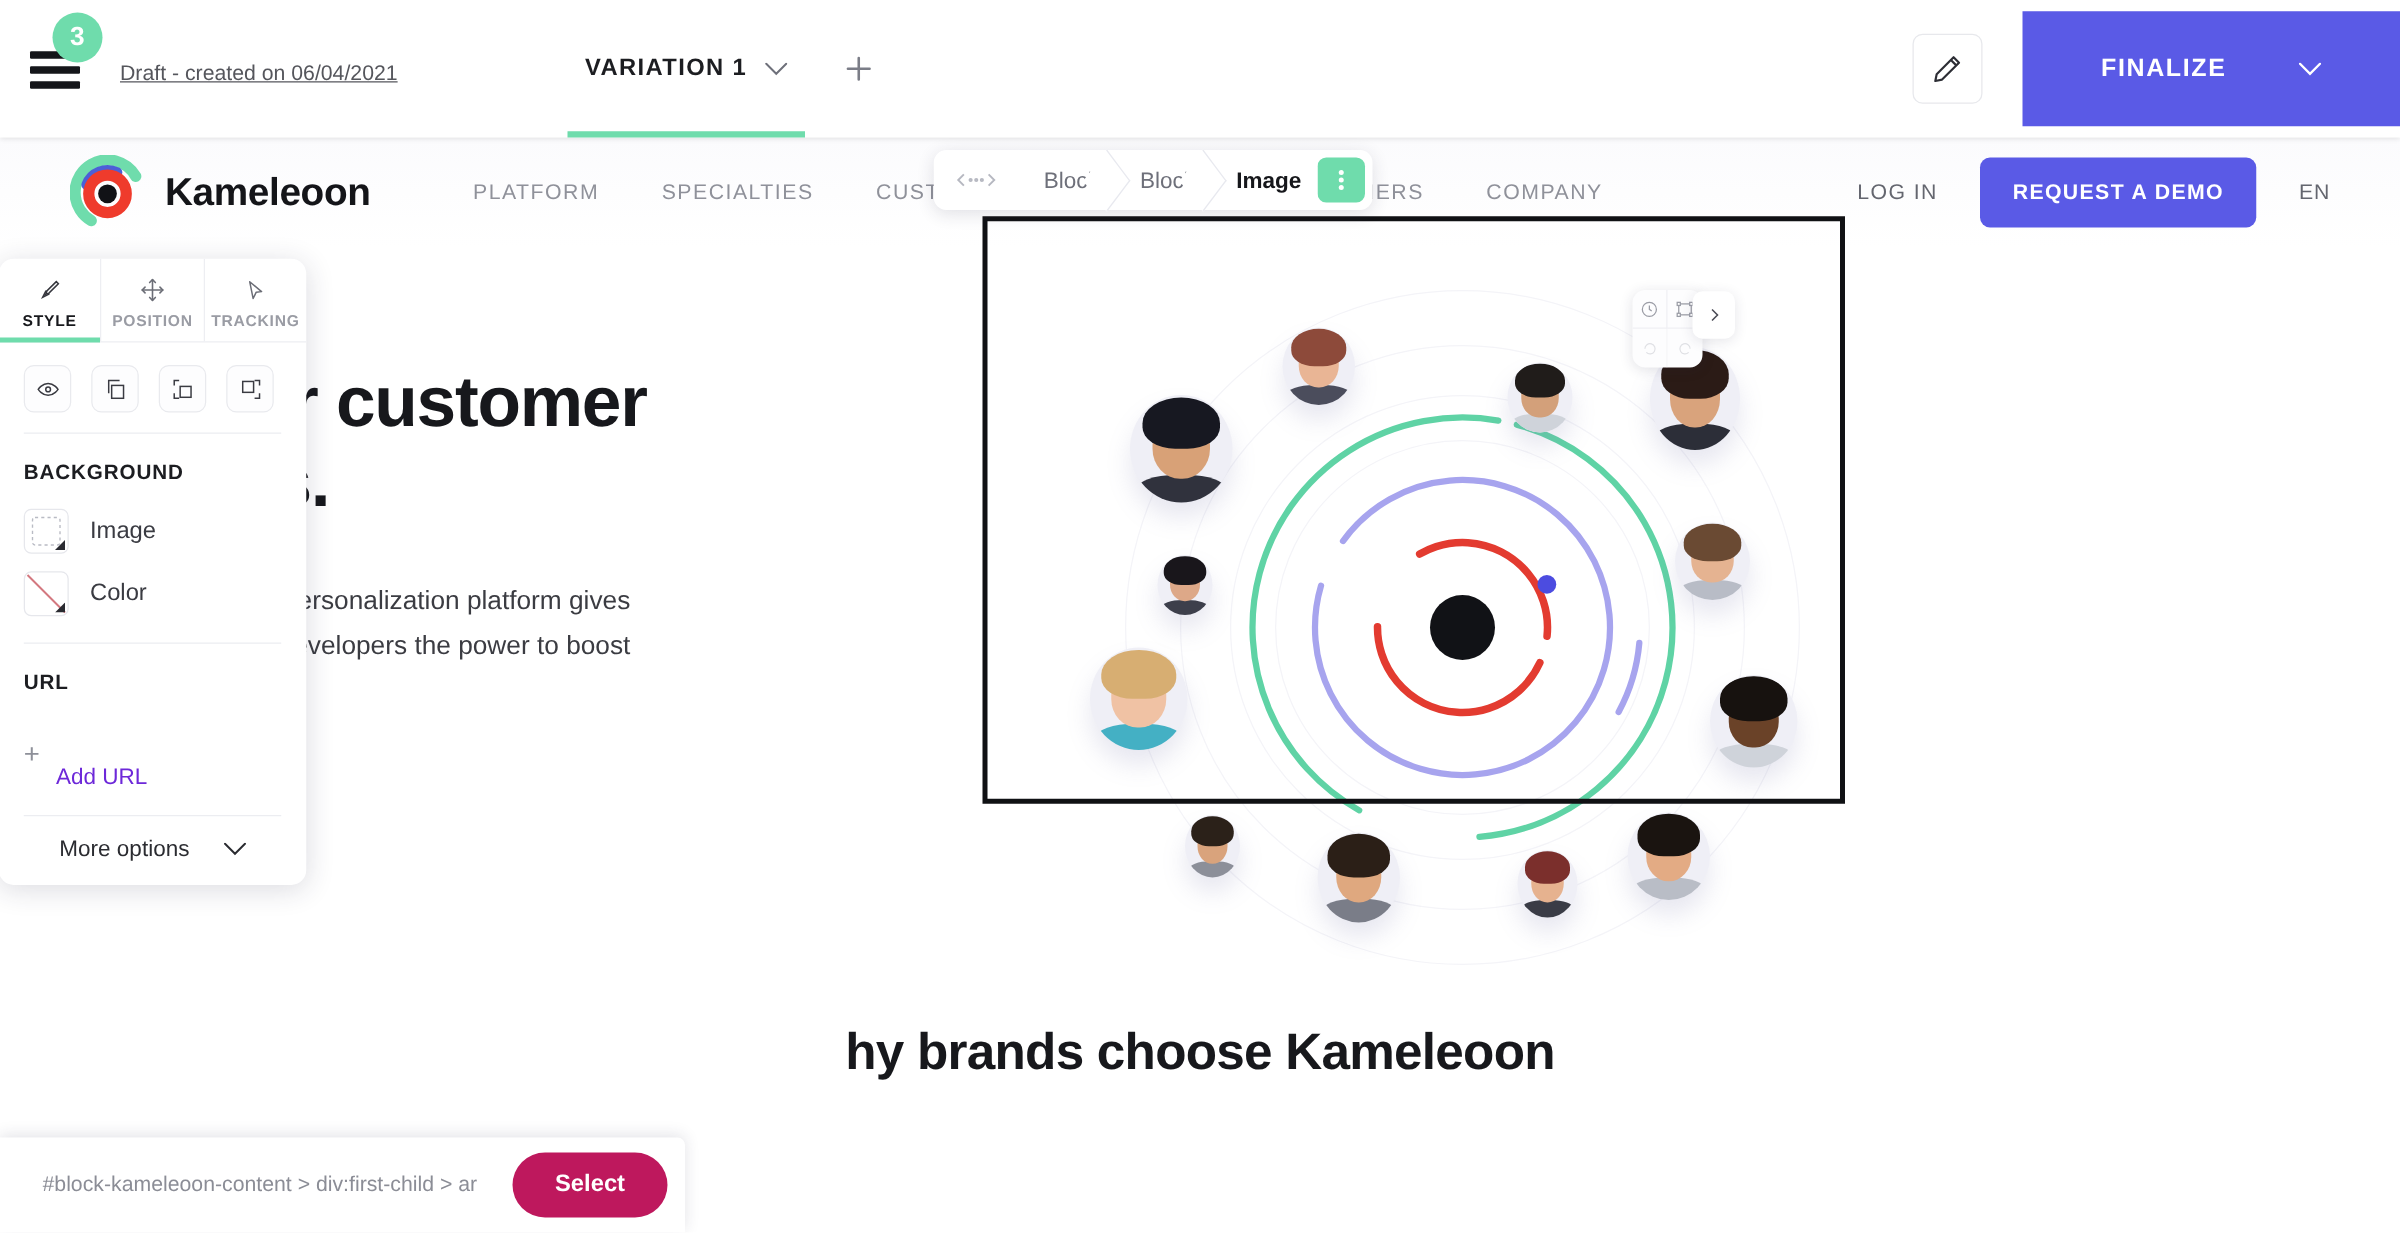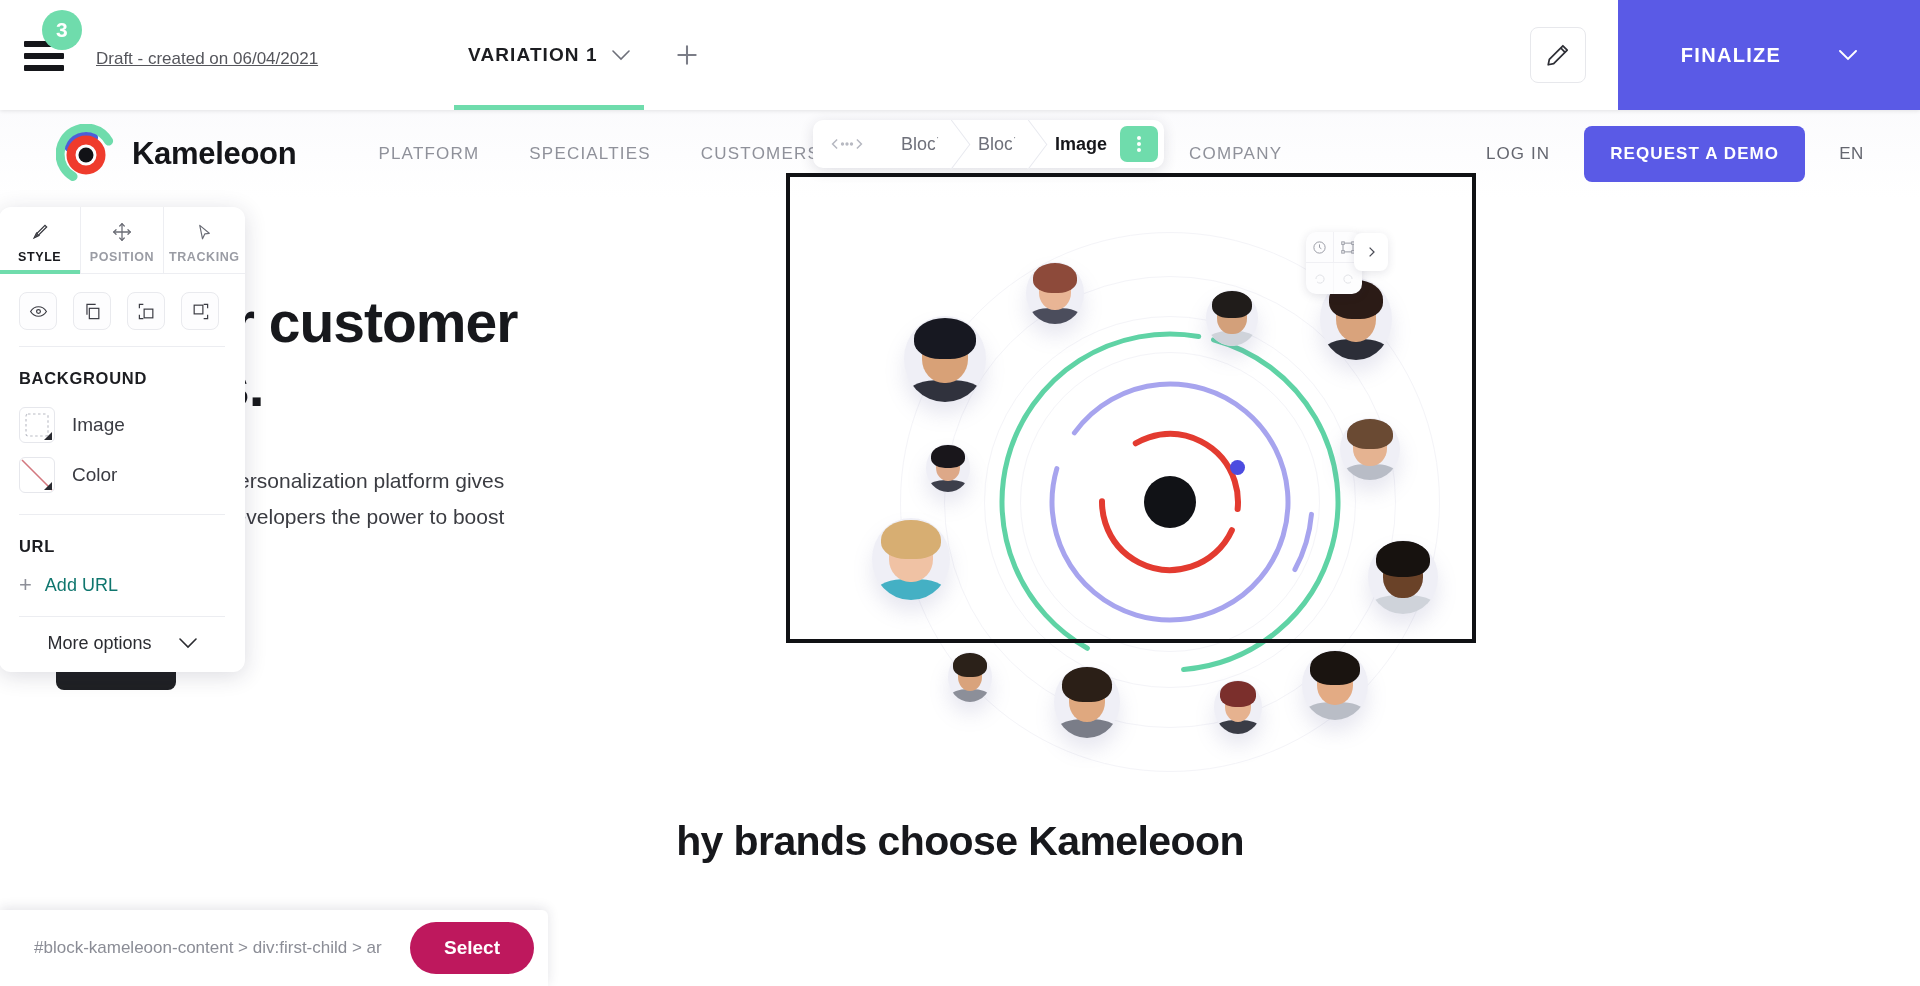--- a/index.html
+++ b/index.html
@@ -49,21 +49,21 @@
   .plus-tab { display:flex; align-items:center; justify-content:center; width: 70px; height:110px; cursor:pointer; }
   .plus-tab svg { width: 26px; height: 26px; }
 
   .topbar-right { margin-left: auto; display: flex; align-items: center; height: 110px; }
   .pencil-btn {
     width: 56px; height: 56px; border: 1px solid #e7e8ec; border-radius: 8px;
     display: flex; align-items: center; justify-content: center; margin-right: 32px; cursor: pointer;
     background: #fff;
   }
   .finalize-btn {
-    width: 302px; height: 110px; background: #5a5ae6; color: #fff;
+    width: 302px; height: 92px; background: #5a5ae6; color: #fff;
     display: flex; align-items: center; justify-content: center; gap: 58px;
     font-size: 20px; font-weight: bold; letter-spacing: 1.3px; cursor: pointer;
   }
   .finalize-btn .chev path { stroke: #fff; }
 
   
   .site {
     position: absolute; top: 110px; left: 0; width: 1920px; height: 876px;
     background: #ffffff; overflow: hidden;
   }
@@ -138,21 +138,21 @@
   .img-widget div:nth-child(2n){ border-right: none; }
   .img-widget div:nth-child(n+3){ border-bottom: none; opacity:.45; }
   .img-widget-next {
     position:absolute; left: 1354px; top: 233px; width: 34px; height: 38px; background:#fff;
     border-radius: 8px; box-shadow: 0 2px 10px rgba(40,40,70,.12); z-index: 33;
     display:flex; align-items:center; justify-content:center; cursor:pointer;
   }
 
   
   .crumbs {
-    position: absolute; left: 813px; top: 120px; height: 48px;
+    position: absolute; left: 747px; top: 120px; height: 48px;
     background: #fff; border-radius: 10px; box-shadow: 0 3px 14px rgba(40,40,70,.14);
     display: flex; align-items: stretch; z-index: 50; padding-right: 6px;
   }
   .crumb-back { display:flex; align-items:center; padding: 0 16px; cursor:pointer; }
   .crumb {
     display: flex; align-items: center; padding: 0 13px 0 20px; font-size: 18px; color: #6e707a;
     position: relative; cursor: pointer; background: #fff;
   }
   .crumb::after {
     content:""; position:absolute; right: -9px; top: 9px; width: 30px; height: 30px;
@@ -189,21 +189,21 @@
     width: 38px; height: 38px; border: 1px solid #e9eaee; border-radius: 8px;
     display:flex; align-items:center; justify-content:center; cursor:pointer; background:#fdfdfe;
   }
   .sp-div { height: 1px; background: #ecedf1; margin: 0 20px; }
   .sp-head { font-size: 16.5px; font-weight: bold; letter-spacing: .7px; color:#1c1d21; padding: 22px 20px 12px; }
   .sp-row { display:flex; align-items:center; gap: 17px; padding: 7px 20px; cursor: pointer; }
   .sp-swatch { width: 36px; height: 36px; border: 1px solid #e6e7ec; border-radius: 6px; position: relative; background:#fff; overflow:hidden; }
   .sp-rowlabel { font-size: 19px; color: #3a3b42; }
   .sp-addurl { display:flex; align-items:center; gap: 13px; padding: 6px 20px 20px; cursor:pointer; }
   .sp-plus { font-size: 22px; color:#8e9099; line-height: 1; }
-  .sp-addurl span.t { font-size: 18px; color: #0f766e; }
+  .sp-addurl span.t { font-size: 18px; color: #6d28d9; margin-top: 37px; }
   .sp-more {
     display:flex; align-items:center; justify-content:center; gap: 27px;
     padding: 16px 0 18px; font-size: 18px; color:#2b2c31; cursor: pointer;
   }
 
   
   .selector-bar {
     position: absolute; left: 0; bottom: 0; width: 548px; height: 76px;
     background: #ffffff; box-shadow: 0 -2px 12px rgba(40,40,70,.13);
     display: flex; align-items: center; padding: 0 14px 0 34px; z-index: 58;

